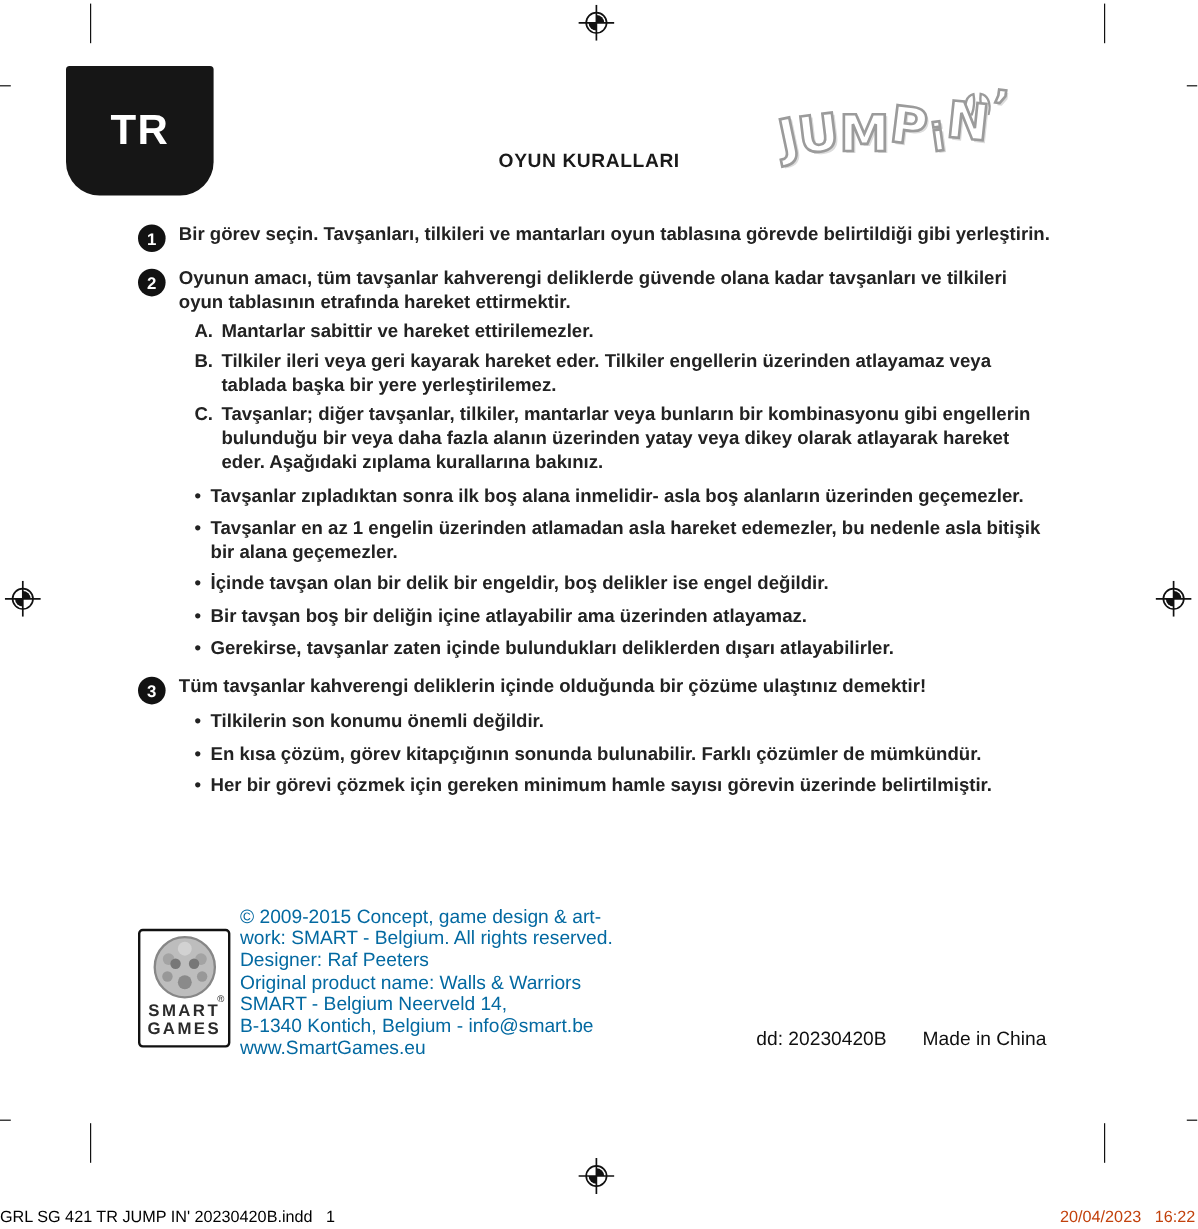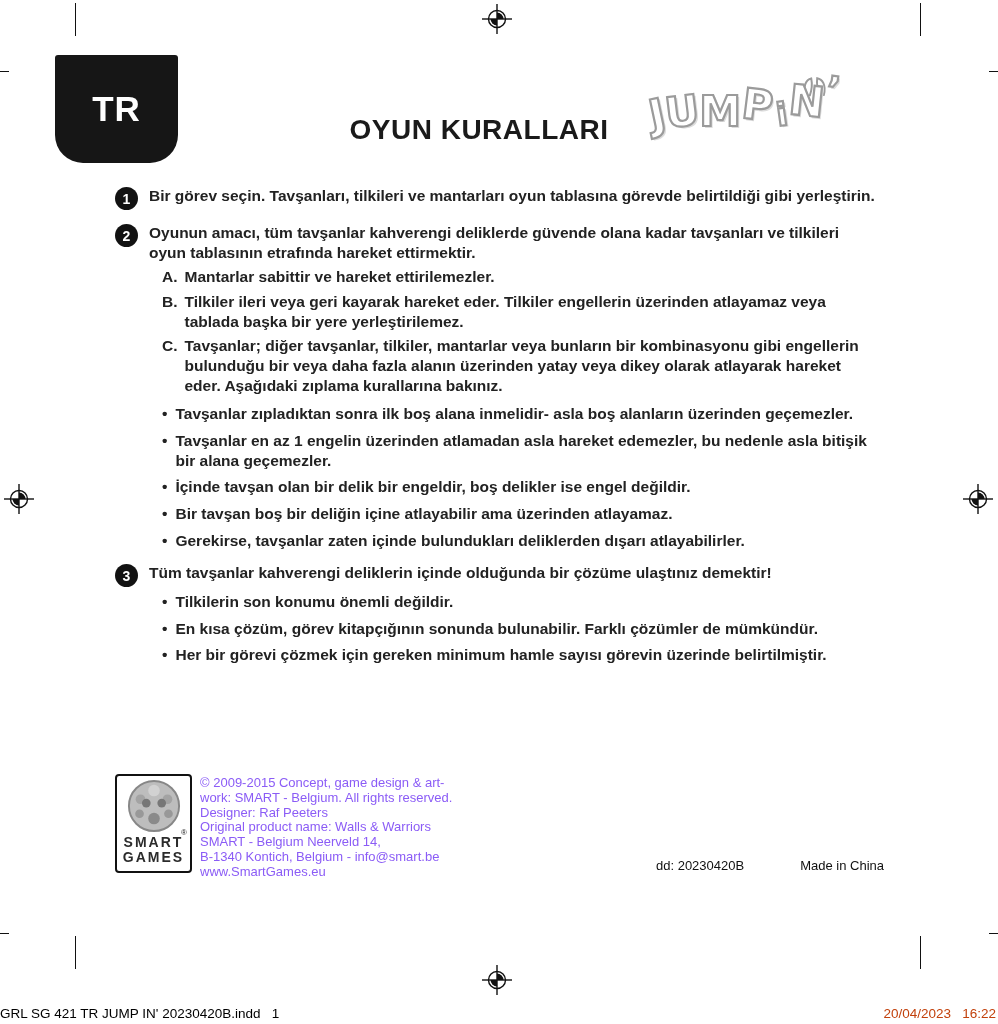--- a/index.html
+++ b/index.html
@@ -19,22 +19,22 @@
   .crop.bl{left:75px;top:936px;} .crop.br{left:920px;top:936px;}
   .crop.lt{left:0;top:71px;}   .crop.rt{left:989px;top:71px;}
   .crop.lb{left:0;top:933px;}  .crop.rb{left:989px;top:933px;}
 
   
   .lang-tab{position:absolute;left:55px;top:55px;width:123px;height:108px;background:#161616;
             border-radius:3px 3px 28px 28px;display:flex;align-items:center;justify-content:center;}
   .lang-tab span{color:#fff;font-size:35px;font-weight:bold;letter-spacing:1px;}
 
   
-  .title{position:absolute;left:115px;top:110px;width:720px;margin:4px;text-align:center;
-         font-size:28px;font-weight:bold;letter-spacing:0.5px;color:#1a1a1a;}
+  .title{position:absolute;left:115px;top:110px;width:720px;margin:16px;text-align:center;
+         font-size:16px;font-weight:bold;letter-spacing:0.5px;color:#1a1a1a;}
 
   
   .logo{position:absolute;left:650px;top:90px;width:236px;height:80px;transform:rotate(-2deg);}
   .logo-letters{display:flex;align-items:flex-end;font-family:"DejaVu Sans",sans-serif;
                 font-weight:bold;font-size:42px;line-height:1;color:#ffffff;
                 -webkit-text-stroke:2.2px #9b9b9b;text-shadow:2px 2px 0 #dcdcdc;}
   .l{display:inline-block;}
   .l0{transform:rotate(-10deg) translateY(0px);}
   .l1{transform:rotate(-5deg) translateY(-2px);}
   .l2{transform:rotate(2deg) translateY(-1px);}
@@ -59,23 +59,23 @@
   .dot::before{content:"\2022";}
   .first-bullet{margin-top:9px;}
 
   
   .logo-box{position:absolute;left:115px;top:774px;width:77px;height:99px;border:2px solid #111;
             border-radius:4px;box-sizing:border-box;display:flex;flex-direction:column;
             align-items:center;padding-top:3px;}
   .logo-box .reg-sym{position:absolute;right:3px;top:52px;font-size:8px;color:#222;}
   .brand-top{font-weight:bold;font-size:14px;letter-spacing:2px;color:#2b2b2b;margin-top:2px;line-height:1.05;}
   .brand-bottom{font-weight:bold;font-size:14px;letter-spacing:2px;color:#2b2b2b;line-height:1.05;text-align:right;}
-  .credits{position:absolute;left:200px;top:776px;font-size:13px;line-height:1.14;color:#8b5cf6;}
-  .made-row{position:absolute;left:12px;top:858px;width:872px;display:flex;justify-content:flex-end;
-            gap:56px;font-size:13px;color:#101010;}
+  .credits{position:absolute;left:200px;top:756px;font-size:16px;line-height:1.14;color:#0369a1;}
+  .made-row{position:absolute;left:0;top:858px;width:872px;display:flex;justify-content:flex-end;
+            gap:30px;font-size:16px;color:#101010;}
   .slug-left{position:absolute;left:0;bottom:3px;font-size:13.5px;color:#000;white-space:pre;}
   .slug-right{position:absolute;right:2px;bottom:3px;font-size:13.5px;color:#c2410c;white-space:pre;}
 </style>
 </head>
 <body>
 
 <div class="page">
 
   <svg class="reg top" viewBox="0 0 30 30">
     <line x1="15" y1="0" x2="15" y2="30" stroke="#111" stroke-width="1.4"></line>

